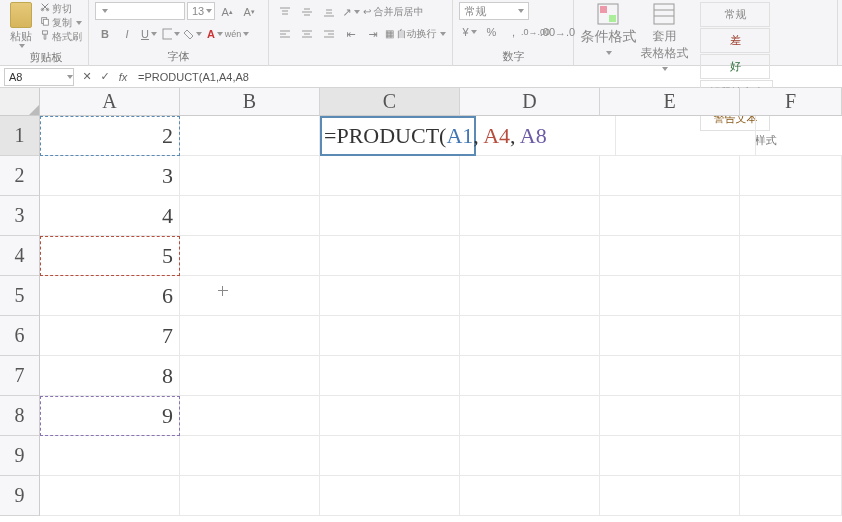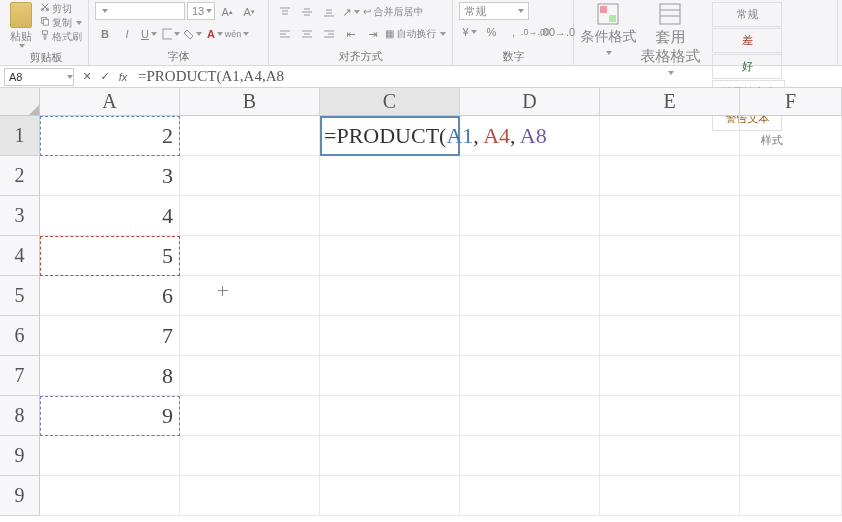--- a/index.html
+++ b/index.html
@@ -16,21 +16,21 @@
     .sel { border: 1px solid #ccc; background: #fff; padding: 0 4px; height: 18px; display: inline-flex; align-items: center; color: #888; }
     .btn-ico { width: 20px; height: 20px; border: 1px solid transparent; display: inline-flex; align-items:center; justify-content:center; color:#888; }
     .style-cell { padding: 4px 8px; font-size: 11px; border: 1px solid #e0e0e0; min-width: 70px; text-align:center; }
     .style-accent { background: #7aa78e; color: #fff; }
     .style-italic { color:#999; }
     
     .fbar { display: flex; align-items: center; border-bottom: 1px solid #d5d5d5; height: 22px; background: #fff; }
     .namebox { width: 70px; border: 1px solid #ccc; height: 18px; margin: 0 4px; padding-left: 4px; font-size: 11px; display:flex; align-items:center; }
     .fbar-btn { width: 18px; height: 18px; display: inline-flex; align-items: center; justify-content: center; color: #666; font-size: 11px; }
     .fx { font-style: italic; }
-    .ftext { padding-left: 6px; font-size: 15px; color:#555;font-family:Liberation Serif, serif; }
+    .ftext { padding-left: 6px; font-size: 11px; color:#555; }
     
     .sheet { display: flex; }
     .corner { width: 40px; height: 28px; background: #f0f0f0; border-right:1px solid #ccc; border-bottom:1px solid #ccc; display:flex; align-items:flex-end; justify-content:flex-end; }
     .corner::after { content:""; border-left:10px solid transparent; border-bottom:10px solid #bbb; }
     .colhead { display:flex; }
     .colh { height: 28px; border-right: 1px solid #d4d4d4; border-bottom: 1px solid #ccc; background: #f7f7f9; display:flex; align-items:center; justify-content:center; font-family:"Times New Roman",serif; font-size:20px; color:#555; }
     .colh.active { background:#e5e5e5; }
     .rows { display:flex; }
     .rowheads { display:flex; flex-direction:column; }
     .rowh { width:40px; height:40px; border-right:1px solid #ccc; border-bottom:1px solid #d4d4d4; background:#f7f7f9; display:flex; align-items:center; justify-content:center; font-family:"Times New Roman",serif; font-size:20px; color:#555; }
@@ -202,21 +202,20 @@
           </div>
         <div class="btn-ico">⇤</div>
         <div class="btn-ico">⇥</div>
         <div class="small-line">
             <span>▦</span>
             <span>自动换行</span>
             <span class="caret"></span>
           </div>
       </div>
     </div>
-    <div class="rgroup-label">对齐方式</div>
   </div>
 
   <div class="rgroup" style="min-width:80px;">
     <div class="rgroup-body" style="flex-direction:column; gap:2px;">
       <div class="sel" style="width:70px; justify-content:space-between;">
           <span>常规</span>
           <span class="caret"></span>
         </div>
       <div style="display:flex; gap:2px;">
         <div class="btn-ico">¥<span class="caret"></span></div>
@@ -243,21 +242,21 @@
           </svg>
         <div style="font-size:14px;">条件格式</div>
         <span class="caret"></span>
       </div>
       <div style="text-align:center;">
         <svg width="24" height="24">
             <rect x="2" y="2" width="20" height="20" fill="none" stroke="#999"></rect>
             <line x1="2" y1="8" x2="22" y2="8" stroke="#999"></line>
             <line x1="2" y1="14" x2="22" y2="14" stroke="#999"></line>
           </svg>
-        <div style="font-size:15px; white-space:pre;">套用
+        <div style="font-size:12px; white-space:pre;">套用
 表格格式</div>
         <span class="caret"></span>
       </div>
     </div>
   </div>
 
   <div class="rgroup" style="flex:1;">
     <div class="rgroup-body" style="flex-wrap:wrap; gap:1px;">
       <div class="style-cell">常规</div>
       <div class="style-cell" style="color:#9a3b2a;">差</div>
@@ -303,21 +302,21 @@
         <div class="rowh">7</div>
         <div class="rowh">8</div>
         <div class="rowh">9</div>
         <div class="rowh">9</div>
       </div>
     <div class="grid" id="grid">
       <div class="cursor-cross"></div>
     <div class="gridrow">
           <div class="cell marching" style="width: 140px;">2</div>
           <div class="cell" style="width: 140px;"></div>
-          <div class="cell editing" style="width: 140px; justify-content: flex-start; overflow: visible;">
+          <div class="cell editing" style="width: 156px; justify-content: flex-start; overflow: visible;">
             <span class="formula"><span class="f-eq">=</span><span class="f-fn">PRODUCT</span><span class="f-eq">(</span><span class="f-a1">A1</span><span class="f-eq">, </span><span class="f-a4">A4</span><span class="f-eq">, </span><span class="f-a8">A8</span></span>
           </div>
           <div class="cell" style="width: 140px;"></div>
           <div class="cell" style="width: 140px;"></div>
           <div class="cell" style="width: 102px;"></div>
         </div>
         <div class="gridrow">
           <div class="cell" style="width: 140px;">3</div>
           <div class="cell" style="width: 140px;"></div>
           <div class="cell" style="width: 140px;"></div>

